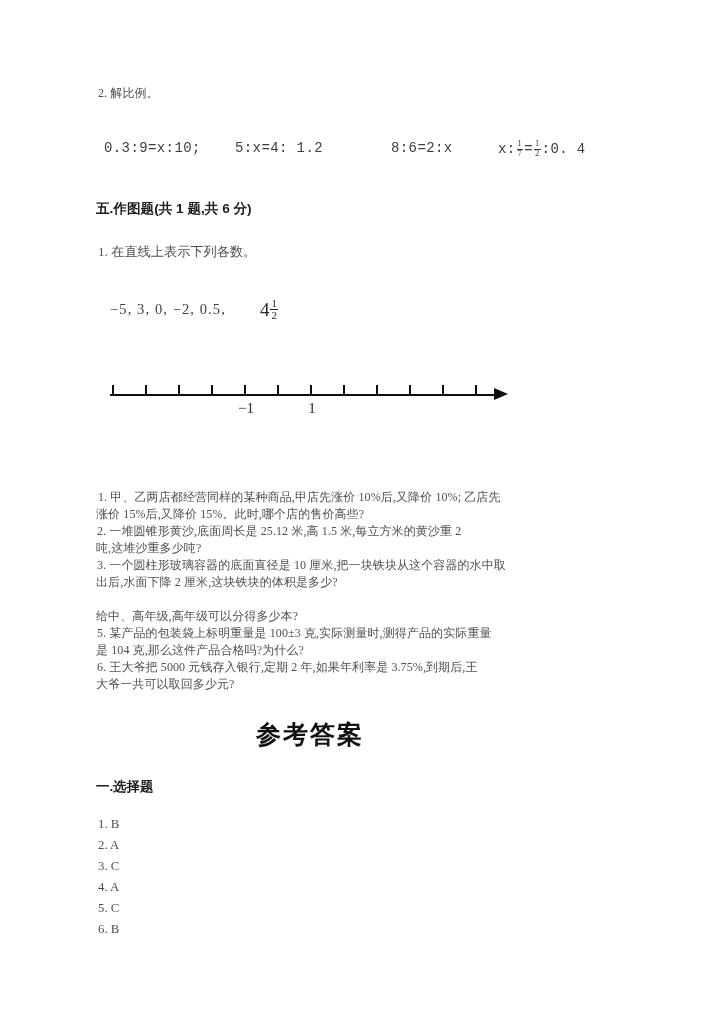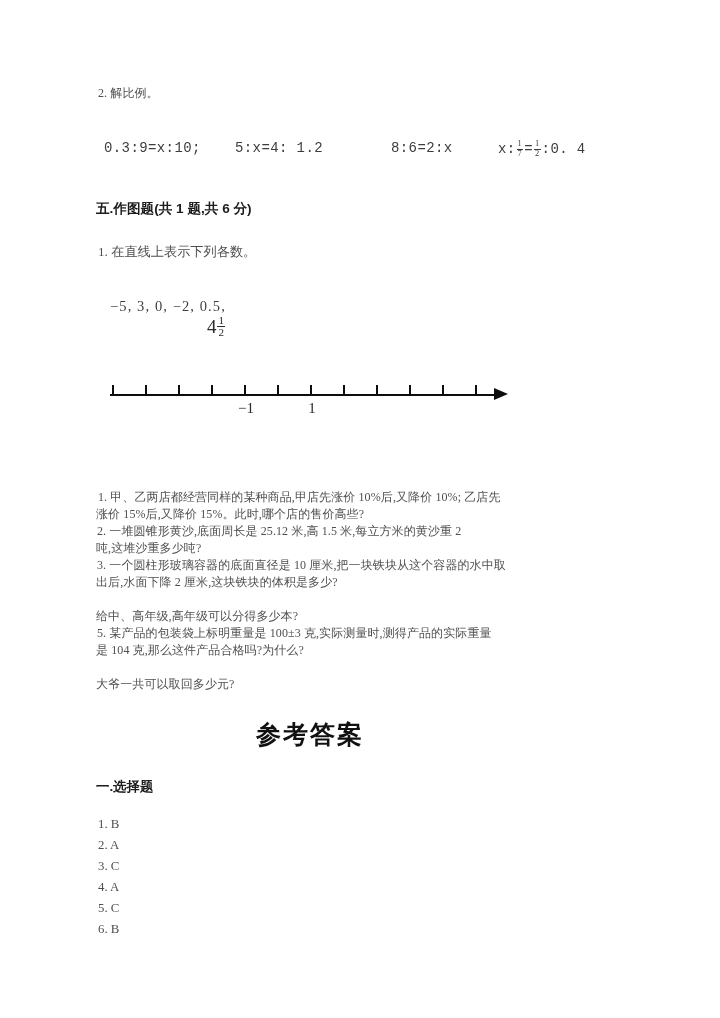--- a/index.html
+++ b/index.html
@@ -77,23 +77,22 @@
 
   
   .numlist {
     position: absolute;
     left: 110px;
     top: 298px;
     font-size: 14.5px;
     color: #3f3f3f;
     letter-spacing: 1.1px;
     display: flex;
-    align-items: flex-end;
-    white-space: nowrap;
-    flex-direction: column;
+    align-items: center;
+    white-space: nowrap;
   }
   .mixed {
     display: inline-flex;
     align-items: center;
     font-size: 19px;
     color: #2a2a2a;
     margin-left: 34px;
     letter-spacing: 0;
   }
   .mixed .frac {
@@ -242,20 +241,21 @@
 
   <div class="blk qline" style="left:98px; top:489px;">1. 甲、乙两店都经营同样的某种商品,甲店先涨价 10%后,又降价 10%; 乙店先</div>
   <div class="blk qline" style="left:96px; top:506px;">涨价 15%后,又降价 15%。此时,哪个店的售价高些?</div>
   <div class="blk qline" style="left:97px; top:523px;">2. 一堆圆锥形黄沙,底面周长是 25.12 米,高 1.5 米,每立方米的黄沙重 2</div>
   <div class="blk qline" style="left:96px; top:540px;">吨,这堆沙重多少吨?</div>
   <div class="blk qline" style="left:97px; top:557px;">3. 一个圆柱形玻璃容器的底面直径是 10 厘米,把一块铁块从这个容器的水中取</div>
   <div class="blk qline" style="left:96px; top:574px;">出后,水面下降 2 厘米,这块铁块的体积是多少?</div>
   <div class="blk qline" style="left:96px; top:608px;">给中、高年级,高年级可以分得多少本?</div>
   <div class="blk qline" style="left:97px; top:625px;">5. 某产品的包装袋上标明重量是 100±3 克,实际测量时,测得产品的实际重量</div>
   <div class="blk qline" style="left:96px; top:642px;">是 104 克,那么这件产品合格吗?为什么?</div>
+  <div class="blk qline" style="left:97px; top:659px;">6. 王大爷把 5000 元钱存入银行,定期 2 年,如果年利率是 3.75%,到期后,王</div>
   <div class="blk qline" style="left:96px; top:676px;">大爷一共可以取回多少元?</div>
 
   <div class="answer-title">参考答案</div>
 
   <div class="ans-head">一.选择题</div>
 
   <div class="ans-item" style="top:817px;">1. B</div>
   <div class="ans-item" style="top:838px;">2. A</div>
   <div class="ans-item" style="top:859px;">3. C</div>
   <div class="ans-item" style="top:880px;">4. A</div>

